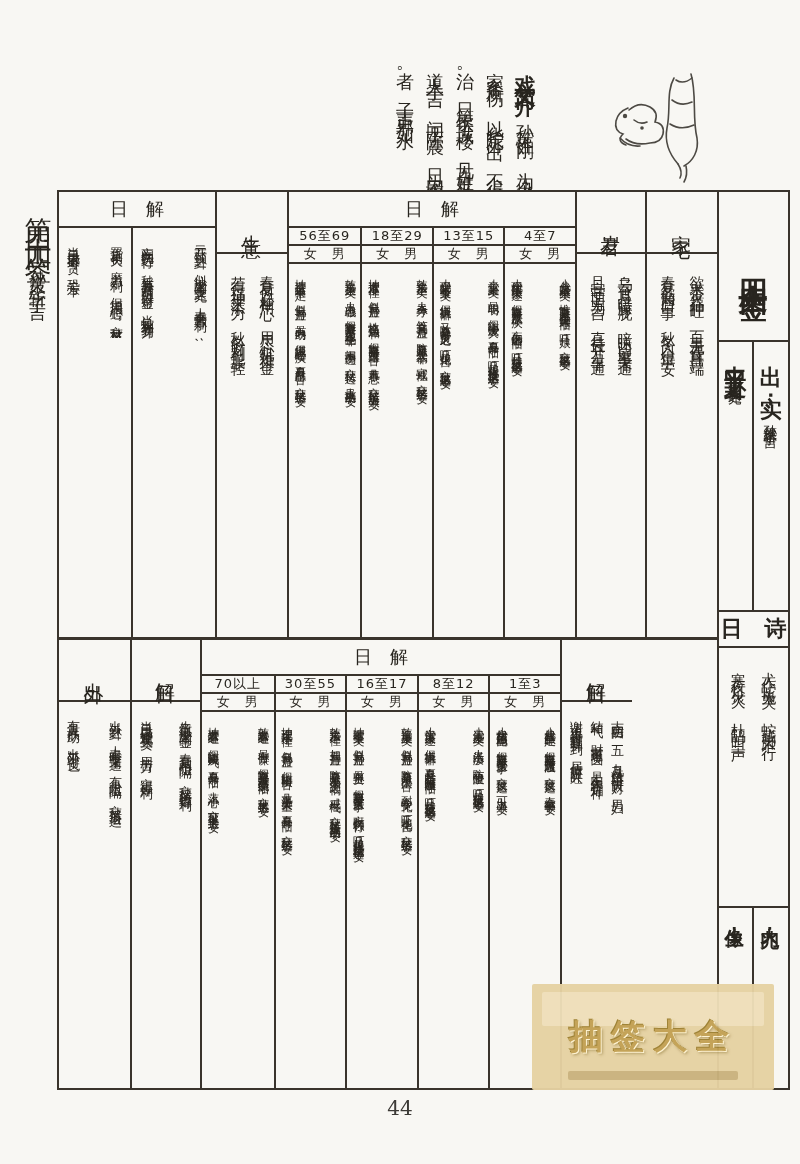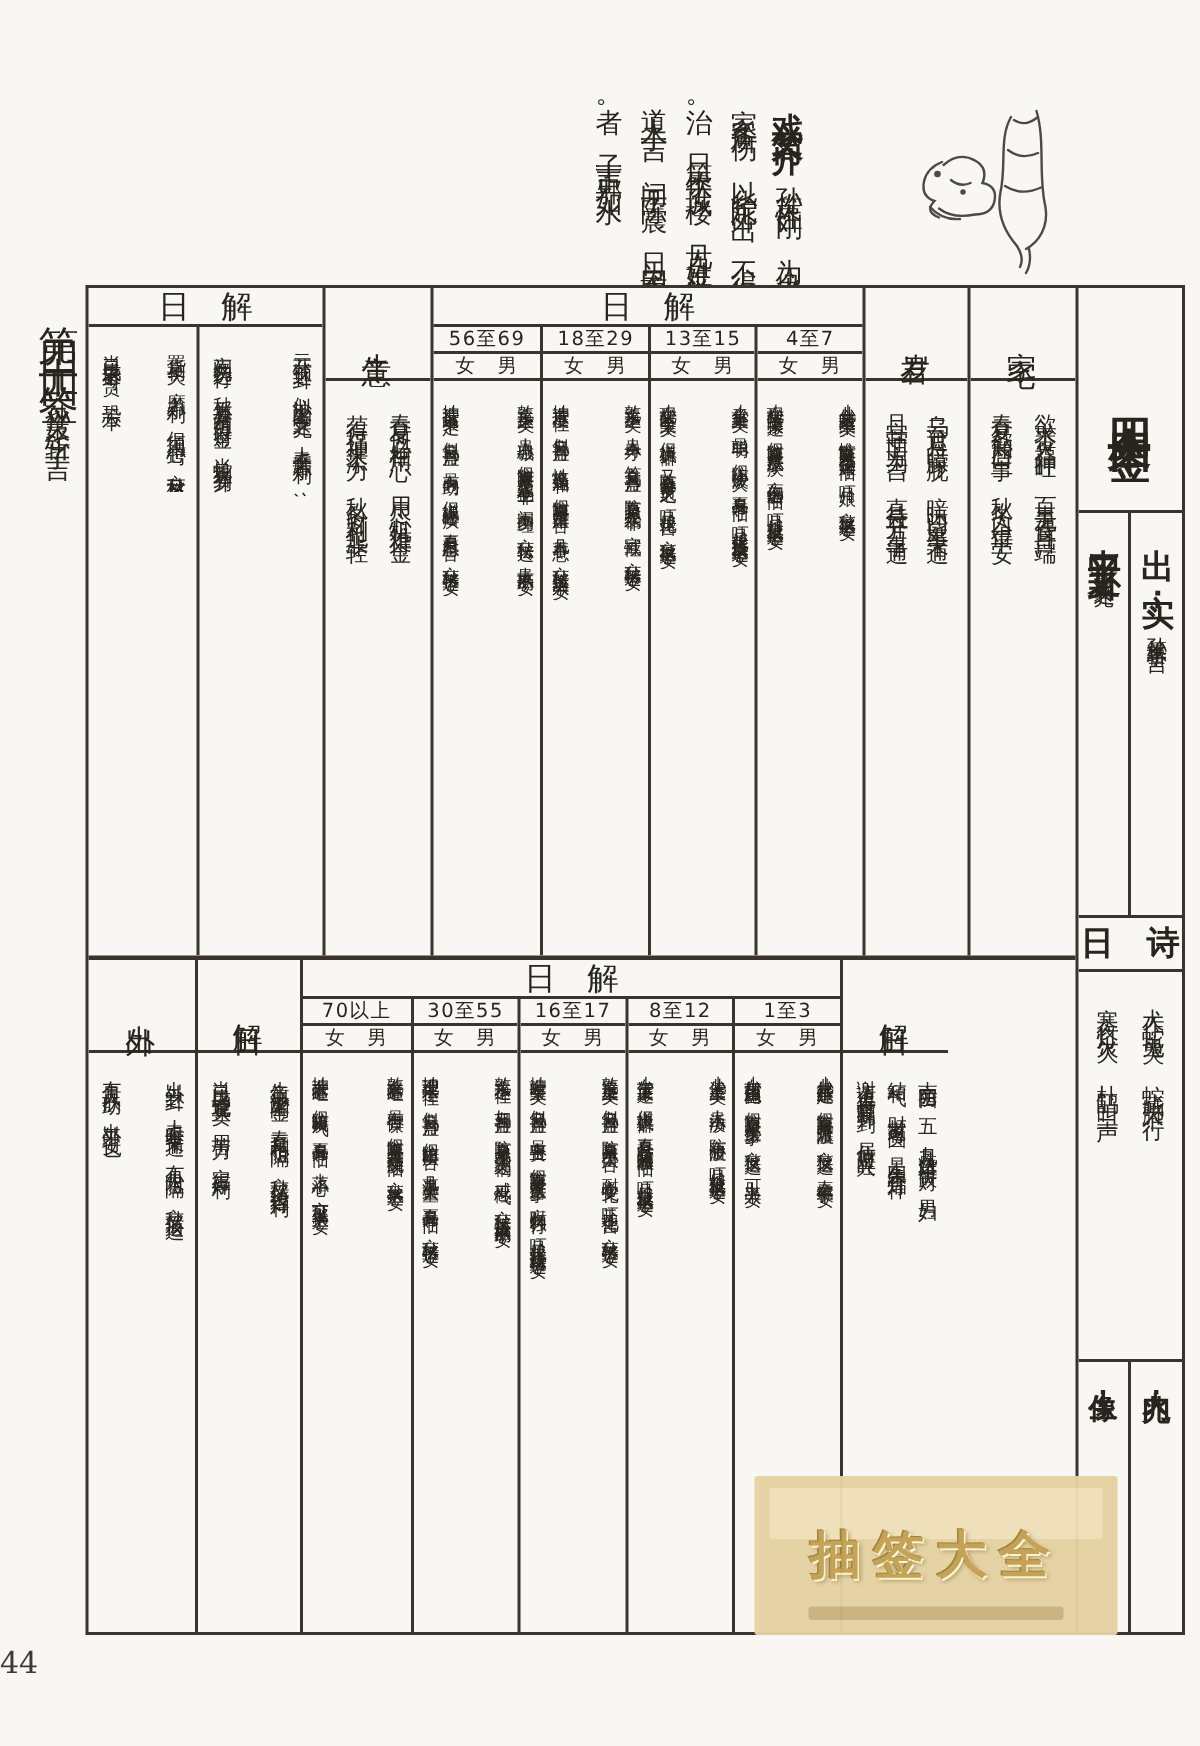--- a/index.html
+++ b/index.html
@@ -28,22 +28,22 @@
   .margin-sub{font-size:17px;letter-spacing:7px;padding-top:10px}
 
   
   .maintable{position:absolute;left:57px;top:190px;width:733px;height:900px;
     border:2px solid var(--c-line);display:flex;background:var(--c-paper)}
   .left-tables{width:658px;display:flex;flex-direction:column}
   .half{height:450px;display:flex}
   .half.upper{border-bottom:3px solid var(--c-line)}
   .col{display:flex;flex-direction:column;border-right:2px solid var(--c-line);overflow:hidden}
   .grp{display:flex;flex-direction:column;border-right:2px solid var(--c-line);overflow:hidden}
-  .h1{height:26px;display:flex;align-items:center;justify-content:center;
-    font-size:21px;border-bottom:2px solid var(--c-line)}
+  .h1{height:36px;display:flex;align-items:center;justify-content:center;
+    font-size:18px;border-bottom:2px solid var(--c-line)}
   .h2row{height:36px;display:flex;border-bottom:2px solid var(--c-line)}
   .h2cell{display:flex;align-items:center;justify-content:center;font-size:19px}
   .h2cell+.h2cell{border-left:2px solid var(--c-line)}
   .vhead{height:62px;border-bottom:2px solid var(--c-line);
     display:flex;align-items:center;justify-content:center}
   .vhead .v{font-size:20px;letter-spacing:3px}
   .splitbody{flex:1;display:flex;overflow:hidden}
   .splitbody .part{overflow:hidden}
   .part+.part{border-left:2px solid var(--c-line)}
 
@@ -83,33 +83,33 @@
   .rb-poem{height:260px;border-bottom:2px solid var(--c-line);
     display:flex;flex-direction:row-reverse;justify-content:space-around;
     padding:12px 4px;overflow:hidden}
   .rb-poem .vrun{font-size:15px;letter-spacing:6px;line-height:26px}
   .rb-omens{flex:1;display:flex;flex-direction:row-reverse;overflow:hidden}
   .rb-omen{width:50%;display:flex;justify-content:center;padding-top:4px;overflow:hidden}
   .rb-omen+.rb-omen{border-right:2px solid var(--c-line)}
   .rb-omen .v{font-size:19px;letter-spacing:2px;font-weight:bold}
 
   
-  .watermark{position:absolute;left:503px;top:984px;width:242px;height:106px;
+  .watermark{position:absolute;left:532px;top:984px;width:242px;height:106px;
     background:var(--c-watermark_bg);opacity:.96;z-index:5;
     display:flex;align-items:center;justify-content:center;border-radius:2px}
   .watermark-inner{position:absolute;left:10px;top:8px;right:10px;height:34px;
     background:rgba(255,248,228,.35);border-radius:2px}
   .watermark-text{position:relative;font-size:34px;font-weight:bold;letter-spacing:8px;
     color:var(--c-watermark_text);
     text-shadow:1px 1px 0 #fff3d0,-1px -1px 0 #9c7f30,2px 2px 3px rgba(120,95,30,.5)}
   .watermark-url{position:absolute;left:36px;bottom:10px;width:170px;height:9px;
     background:rgba(160,130,70,.4);border-radius:2px}
 
   
-  .pagenum{position:absolute;left:0;top:1096px;width:100%;text-align:left;
+  .pagenum{position:absolute;left:0;top:1096px;width:100%;text-align:center;
     font-family:"DejaVu Serif",serif;font-size:20px;color:#3c3a36}
 </style>
 </head>
 <body>
 
 <div class="page">
 
   <div class="intro">
     <span class="intro-title">戏文简介</span><span class="intro-body">　孙策性刚，为仇者许贡家客所伤，以华陀外出。不得根治。日策饮于城楼，见百姓夹道迎拜道人子吉，问于陈震，日为民驱疫者。子吉正邪如水</span>
   </div>

